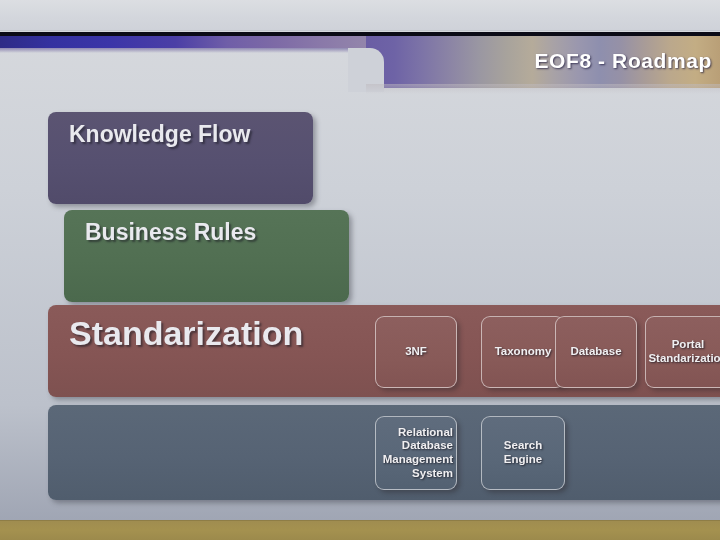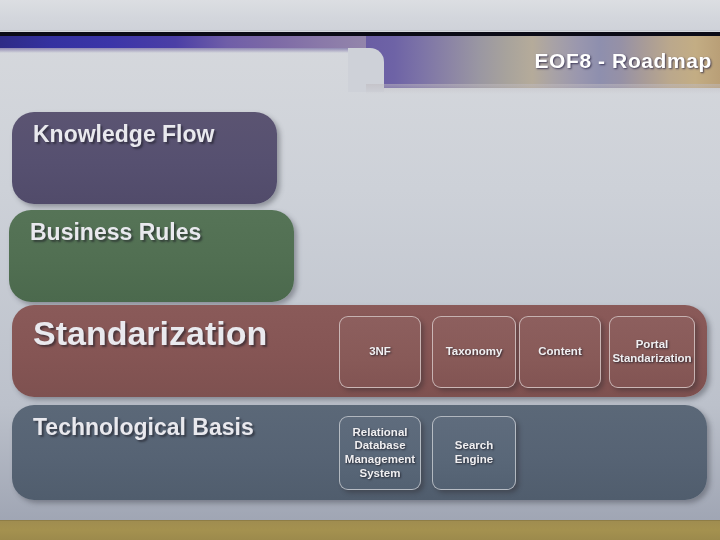--- a/index.html
+++ b/index.html
@@ -69,22 +69,23 @@
     position:absolute; left:0; bottom:0; width:720px; height:20px;
     background:linear-gradient(to bottom,#a08d50 0%,#a4914f 50%,#9c8a4c 100%);
     border-top:1px solid #8e7d46;
   }
 
   
   #diagram { position:absolute; left:0; top:0; width:720px; height:540px; }
 
   .band {
     position:absolute;
-    border-radius:22px;
+    border-radius:8px;
     box-shadow:3px 3px 5px rgba(60,62,72,.42);
+    margin-left:36px;
   }
   .band-title {
     position:absolute; left:21px; top:9px;
     font-weight:bold; color:#e9e9ee;
     text-shadow:2px 2px 2px rgba(25,25,35,.55);
     white-space:nowrap;
   }
   .band-sub {
     position:absolute; left:23px; top:32px;
     font-size:13.5px; font-weight:bold; color:#e4e7e2;
@@ -93,21 +94,21 @@
   }
 
   
   #band-knowledge {
     left:12px; top:112px; width:265px; height:92px;
     background:linear-gradient(to bottom,#5b5472 0%,#565070 55%,#514b6a 100%);
   }
   #band-knowledge .band-title { font-size:23px; }
 
   #band-business {
-    left:9px; top:210px; width:285px; height:92px;
+    left:28px; top:210px; width:285px; height:92px;
     background:linear-gradient(to bottom,#567457 0%,#516f52 55%,#4b694d 100%);
   }
   #band-business .band-title { font-size:23px; }
 
   #band-standard {
     left:12px; top:305px; width:695px; height:92px;
     background:linear-gradient(to bottom,#8a5a59 0%,#855554 55%,#7e5150 100%);
   }
   #band-standard .band-title { font-size:34px; }
 
@@ -131,22 +132,22 @@
     padding:2px 3px;
   }
   #band-standard .subbox {
     top:11px; height:72px;
     background:linear-gradient(to bottom,#8d5f5e 0%,#885a58 60%,#825453 100%);
   }
   #band-techbasis .subbox {
     top:11px; height:74px;
     background:linear-gradient(to bottom,#5f6c7d 0%,#596778 60%,#536172 100%);
   }
-  .sb0 { left:327px; width:82px; }
-  .sb1 { left:420px; width:84px; }
+  .sb0 { left:327px; width:82px;text-align:right; }
+  .sb1 { left:433px; width:84px; }
   .sb2 { left:507px; width:82px; }
   .sb3 { left:597px; width:86px; }
 </style>
 </head>
 <body>
 
 <div id="header-region">
   <div class="hdr-topband"></div>
   <div class="hdr-darkline"></div>
   <div class="hdr-strip-left"></div>
@@ -164,25 +165,24 @@
   </div>
 
   <div class="band" id="band-business">
     <div class="band-title">Business Rules</div>
   </div>
 
   <div class="band" id="band-standard">
     <div class="band-title">Standarization</div>
     <div class="subbox sb0">3NF</div>
     <div class="subbox sb1">Taxonomy</div>
-    <div class="subbox sb2">Content</div>
+    <div class="subbox sb2">Database</div>
     <div class="subbox sb3">Portal Standarization</div>
   </div>
 
   <div class="band" id="band-techbasis">
-    <div class="band-title">Technological Basis</div>
     <div class="subbox sb0">Relational Database Management System</div>
     <div class="subbox sb1">Search Engine</div>
   </div>
 
 </div>
 
 <div id="footer-bar"></div>
 
 </body></html>

